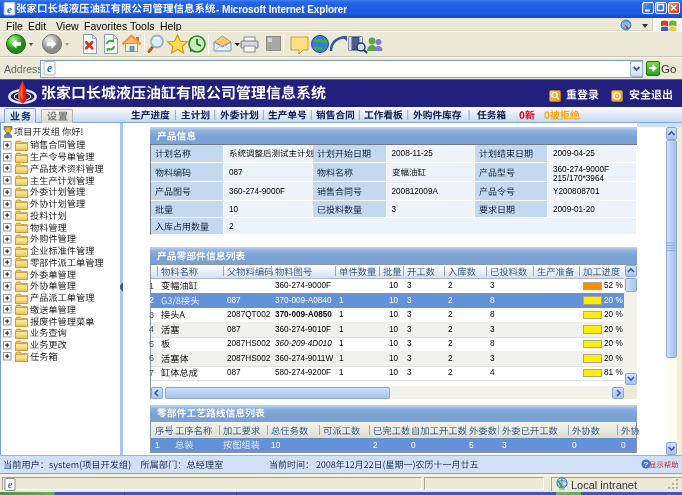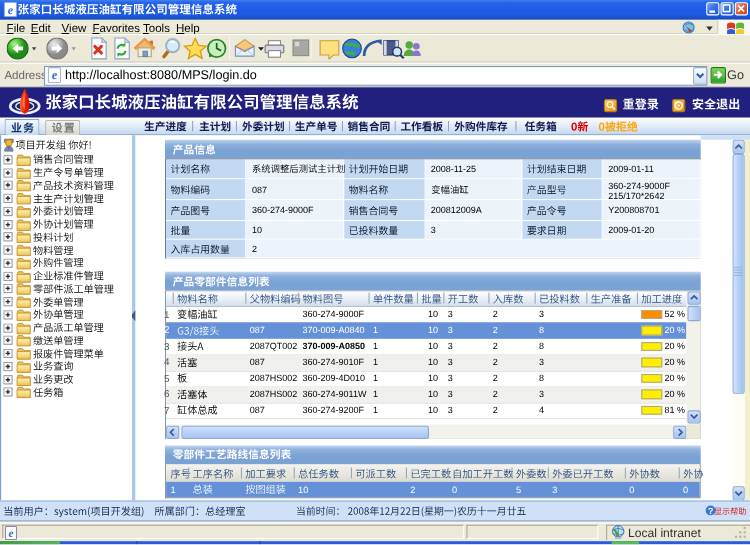--- a/index.html
+++ b/index.html
@@ -246,20 +246,21 @@
         <use href="#b9" x="11000"></use>
         <use href="#bi" x="12000"></use>
         <use href="#b19" x="13000"></use>
         <use href="#b15" x="14000"></use>
         <use href="#b7" x="15000"></use>
         <use href="#by" x="16000"></use>
         <use href="#b1b" x="17000"></use>
         <use href="#b1e" x="18000"></use>
       </g>
     </svg>
+    <div class="a" style="left:216px;top:4px;font-size:10px;color:#fff;font-weight:bold;white-space:nowrap;letter-spacing:-0.1px"> - Microsoft Internet Explorer</div>
     <div class="a" style="left:642px;top:2px;width:12px;height:12px;border:1px solid #fff;border-radius:2px;background:linear-gradient(135deg,#7da8f5 0%,#3b73e8 45%,#2258cf 100%)"></div>
     <svg class="a" style="left:642px;top:2px" width="12" height="12">
       <path d="M3 8.5h5" stroke="#fff" stroke-width="2"></path>
     </svg>
     <div class="a" style="left:655px;top:2px;width:12px;height:12px;border:1px solid #fff;border-radius:2px;background:linear-gradient(135deg,#7da8f5 0%,#3b73e8 45%,#2258cf 100%)"></div>
     <svg class="a" style="left:655px;top:2px" width="12" height="12">
       <rect x="2.5" y="2.5" width="6" height="6" fill="none" stroke="#fff" stroke-width="1.4"></rect>
     </svg>
     <div class="a" style="left:668px;top:2px;width:12px;height:12px;border:1px solid #fff;border-radius:2px;background:linear-gradient(135deg,#f0a088 0%,#e25d3c 45%,#ce3a14 100%)"></div>
     <svg class="a" style="left:668px;top:2px" width="12" height="12">
@@ -381,21 +382,20 @@
 <circle cx="13.5" cy="7" r="3" fill="#8877cc"></circle>
       <path d="M9.5 16c0-3.5 2-5 4-5s4 1.5 4 5z" fill="#8877cc"></path>
     </svg>
     <div class="a" style="left:0;top:57px;width:682px;height:22px;background:#ece9d8;border-top:1px solid #fff"></div>
     <div class="a" style="left:4px;top:63px;font-size:10.5px;color:#666;font-weight:normal;white-space:nowrap;">Address</div>
     <div class="a" style="left:40px;top:59.5px;width:603px;height:18px;background:#fff;border:1px solid #7f9db9"></div>
     <svg class="a" style="left:43px;top:61px" width="14" height="15">
 <rect x="1" y="0.5" width="11" height="13.5" rx="1" fill="#fdfdfd" stroke="#aab4cc"></rect>
 <text x="6.5" y="11" font-family="Liberation Serif" font-style="italic" font-weight="bold" font-size="11.5" fill="#2f6fd6" text-anchor="middle">e</text>
 </svg>
-    <div class="a" style="left:59px;top:62.5px;font-size:11.5px;color:#000;font-weight:normal;white-space:nowrap;">http://localhost:8080/MPS/login.do</div>
     <div class="a" style="left:630px;top:60.5px;width:12.5px;height:16px;background:linear-gradient(180deg,#f6fbff,#cfe0f5);border:1px solid #9ab4d0;border-radius:2px"></div>
     <svg class="a" style="left:632px;top:64px" width="10" height="9">
       <path d="M1.5 3l3 3 3-3" fill="none" stroke="#3a5a9a" stroke-width="1.8"></path>
     </svg>
     <div class="a" style="left:646px;top:60.5px;width:14px;height:15px;background:linear-gradient(180deg,#7ed45e,#2f9e27);border:1px solid #1a7a1a;border-radius:2px"></div>
     <svg class="a" style="left:647px;top:62px" width="12" height="12">
       <path d="M2 6h6M5.5 3l3 3-3 3" stroke="#fff" stroke-width="1.9" fill="none"></path>
     </svg>
     <div class="a" style="left:661px;top:62.5px;font-size:11.5px;color:#333;font-weight:normal;white-space:nowrap;">Go</div>
     <div class="a" style="left:0;top:79px;width:682px;height:28px;background:#21207e;border-top:1px solid #5a5a9a"></div>
@@ -1126,21 +1126,21 @@
         <use href="#r2g" x="3000"></use>
         <use href="#r1d" x="4000"></use>
         <use href="#r2y" x="5000"></use>
         <use href="#r3n" x="6000"></use>
         <use href="#rk" x="7000"></use>
         <use href="#r3m" x="8000"></use>
         <use href="#rw" x="9000"></use>
       </g>
     </svg>
     <div class="a" style="left:391.5px;top:148.75px;font-size:8.2px;color:#000;font-weight:normal;white-space:nowrap;">2008-11-25</div>
-    <div class="a" style="left:553px;top:148.75px;font-size:8.2px;color:#000;font-weight:normal;white-space:nowrap;">2009-01-11</div>
+    <div class="a" style="left:553px;top:148.75px;font-size:8.2px;color:#000;font-weight:normal;white-space:nowrap;">2009-04-25</div>
     <svg class="a" style="left:154.5px;top:167.75px" width="37" height="10">
       <g fill="#0a1828" transform="translate(0,7.92) scale(0.00900,-0.00900)">
         <use href="#r30" x="0"></use>
         <use href="#r2h" x="1000"></use>
         <use href="#r3f" x="2000"></use>
         <use href="#r35" x="3000"></use>
       </g>
     </svg>
     <svg class="a" style="left:317px;top:167.75px" width="37" height="10">
       <g fill="#0a1828" transform="translate(0,7.92) scale(0.00900,-0.00900)">
@@ -1161,21 +1161,21 @@
     <div class="a" style="left:229px;top:167.5px;font-size:8.2px;color:#000;font-weight:normal;white-space:nowrap;">087</div>
     <svg class="a" style="left:391.5px;top:167.75px" width="35" height="10">
       <g fill="#000" transform="translate(0,7.48) scale(0.00850,-0.00850)">
         <use href="#r17" x="0"></use>
         <use href="#r1v" x="1000"></use>
         <use href="#r2v" x="2000"></use>
         <use href="#r3h" x="3000"></use>
       </g>
     </svg>
     <div class="a" style="left:553px;top:164.7px;font-size:8.2px;color:#000;font-weight:normal;white-space:nowrap;">360-274-9000F</div>
-    <div class="a" style="left:553px;top:173.5px;font-size:8.2px;color:#000;font-weight:normal;white-space:nowrap;">215/170*2642</div>
+    <div class="a" style="left:553px;top:173.5px;font-size:8.2px;color:#000;font-weight:normal;white-space:nowrap;">215/170*3964</div>
     <svg class="a" style="left:154.5px;top:186.75px" width="37" height="10">
       <g fill="#0a1828" transform="translate(0,7.92) scale(0.00900,-0.00900)">
         <use href="#rm" x="0"></use>
         <use href="#r1e" x="1000"></use>
         <use href="#r1g" x="2000"></use>
         <use href="#r19" x="3000"></use>
       </g>
     </svg>
     <svg class="a" style="left:317px;top:186.75px" width="46" height="10">
       <g fill="#0a1828" transform="translate(0,7.92) scale(0.00900,-0.00900)">
@@ -1411,21 +1411,21 @@
     <div class="a" style="left:583px;top:325.0px;width:19px;height:8.5px;background:#ffee00;border:1px solid #b0a880"></div>
     <div class="a" style="left:604px;top:324.8px;font-size:8.2px;color:#000;font-weight:normal;white-space:nowrap;">20 %</div>
     <div class="a" style="left:151px;top:336.5px;width:473px;height:1px;background:#e0e0dc"></div>
     <div class="a" style="left:149px;top:338.5px;width:7px;overflow:hidden;font-size:9px;color:#555">5</div>
     <svg class="a" style="left:161px;top:339.3px" width="11" height="10">
       <g fill="#000" transform="translate(0,8.10) scale(0.00920,-0.00920)">
         <use href="#r2r" x="0"></use>
       </g>
     </svg>
     <div class="a" style="left:227px;top:339.3px;font-size:8.2px;color:#000;font-weight:normal;white-space:nowrap;">2087HS002</div>
-    <div class="a" style="left:275px;top:339.3px;font-size:8.2px;color:#000;font-weight:normal;white-space:nowrap;">360-209-4D010</div>
+    <div class="a" style="left:275px;top:339.3px;font-size:8.2px;color:#000;font-weight:normal;white-space:nowrap;font-style:italic;">360-209-4D010</div>
     <div class="a" style="left:339px;top:339.3px;font-size:8.2px;color:#000;font-weight:normal;white-space:nowrap;">1</div>
     <div class="a" style="left:389px;top:339.3px;font-size:8.2px;color:#000;font-weight:normal;white-space:nowrap;">10</div>
     <div class="a" style="left:407px;top:339.3px;font-size:8.2px;color:#000;font-weight:normal;white-space:nowrap;">3</div>
     <div class="a" style="left:448px;top:339.3px;font-size:8.2px;color:#000;font-weight:normal;white-space:nowrap;">2</div>
     <div class="a" style="left:490px;top:339.3px;font-size:8.2px;color:#000;font-weight:normal;white-space:nowrap;">8</div>
     <div class="a" style="left:583px;top:339.5px;width:19px;height:8.5px;background:#ffee00;border:1px solid #b0a880"></div>
     <div class="a" style="left:604px;top:339.3px;font-size:8.2px;color:#000;font-weight:normal;white-space:nowrap;">20 %</div>
     <div class="a" style="left:151px;top:351.0px;width:473px;height:1px;background:#e0e0dc"></div>
     <div class="a" style="left:151px;top:351.0px;width:473px;height:14.5px;background:#f0f0ec"></div>
     <div class="a" style="left:149px;top:353.0px;width:7px;overflow:hidden;font-size:9px;color:#555">6</div>
@@ -1449,21 +1449,21 @@
     <div class="a" style="left:149px;top:367.5px;width:7px;overflow:hidden;font-size:9px;color:#555">7</div>
     <svg class="a" style="left:161px;top:368.3px" width="38" height="10">
       <g fill="#000" transform="translate(0,8.10) scale(0.00920,-0.00920)">
         <use href="#r3h" x="0"></use>
         <use href="#rr" x="1000"></use>
         <use href="#r24" x="2000"></use>
         <use href="#r25" x="3000"></use>
       </g>
     </svg>
     <div class="a" style="left:227px;top:368.3px;font-size:8.2px;color:#000;font-weight:normal;white-space:nowrap;">087</div>
-    <div class="a" style="left:275px;top:368.3px;font-size:8.2px;color:#000;font-weight:normal;white-space:nowrap;">360-274-9200F</div>
+    <div class="a" style="left:275px;top:368.3px;font-size:8.2px;color:#000;font-weight:normal;white-space:nowrap;">580-274-9200F</div>
     <div class="a" style="left:339px;top:368.3px;font-size:8.2px;color:#000;font-weight:normal;white-space:nowrap;">1</div>
     <div class="a" style="left:389px;top:368.3px;font-size:8.2px;color:#000;font-weight:normal;white-space:nowrap;">10</div>
     <div class="a" style="left:407px;top:368.3px;font-size:8.2px;color:#000;font-weight:normal;white-space:nowrap;">3</div>
     <div class="a" style="left:448px;top:368.3px;font-size:8.2px;color:#000;font-weight:normal;white-space:nowrap;">2</div>
     <div class="a" style="left:490px;top:368.3px;font-size:8.2px;color:#000;font-weight:normal;white-space:nowrap;">4</div>
     <div class="a" style="left:583px;top:368.5px;width:19px;height:8.5px;background:#ffee00;border:1px solid #b0a880"></div>
     <div class="a" style="left:604px;top:368.3px;font-size:8.2px;color:#000;font-weight:normal;white-space:nowrap;">81 %</div>
     <div class="a" style="left:151px;top:380.0px;width:473px;height:1px;background:#e0e0dc"></div>
     <div class="a" style="left:624px;top:264.5px;width:13px;height:121.5px;background:#f2f1ea"></div>
     <div class="a" style="left:624.5px;top:265px;width:12px;height:12px;border-radius:2px;background:linear-gradient(180deg,#cfe0fb,#a8c4f0);border:1px solid #89a8d8"></div>

